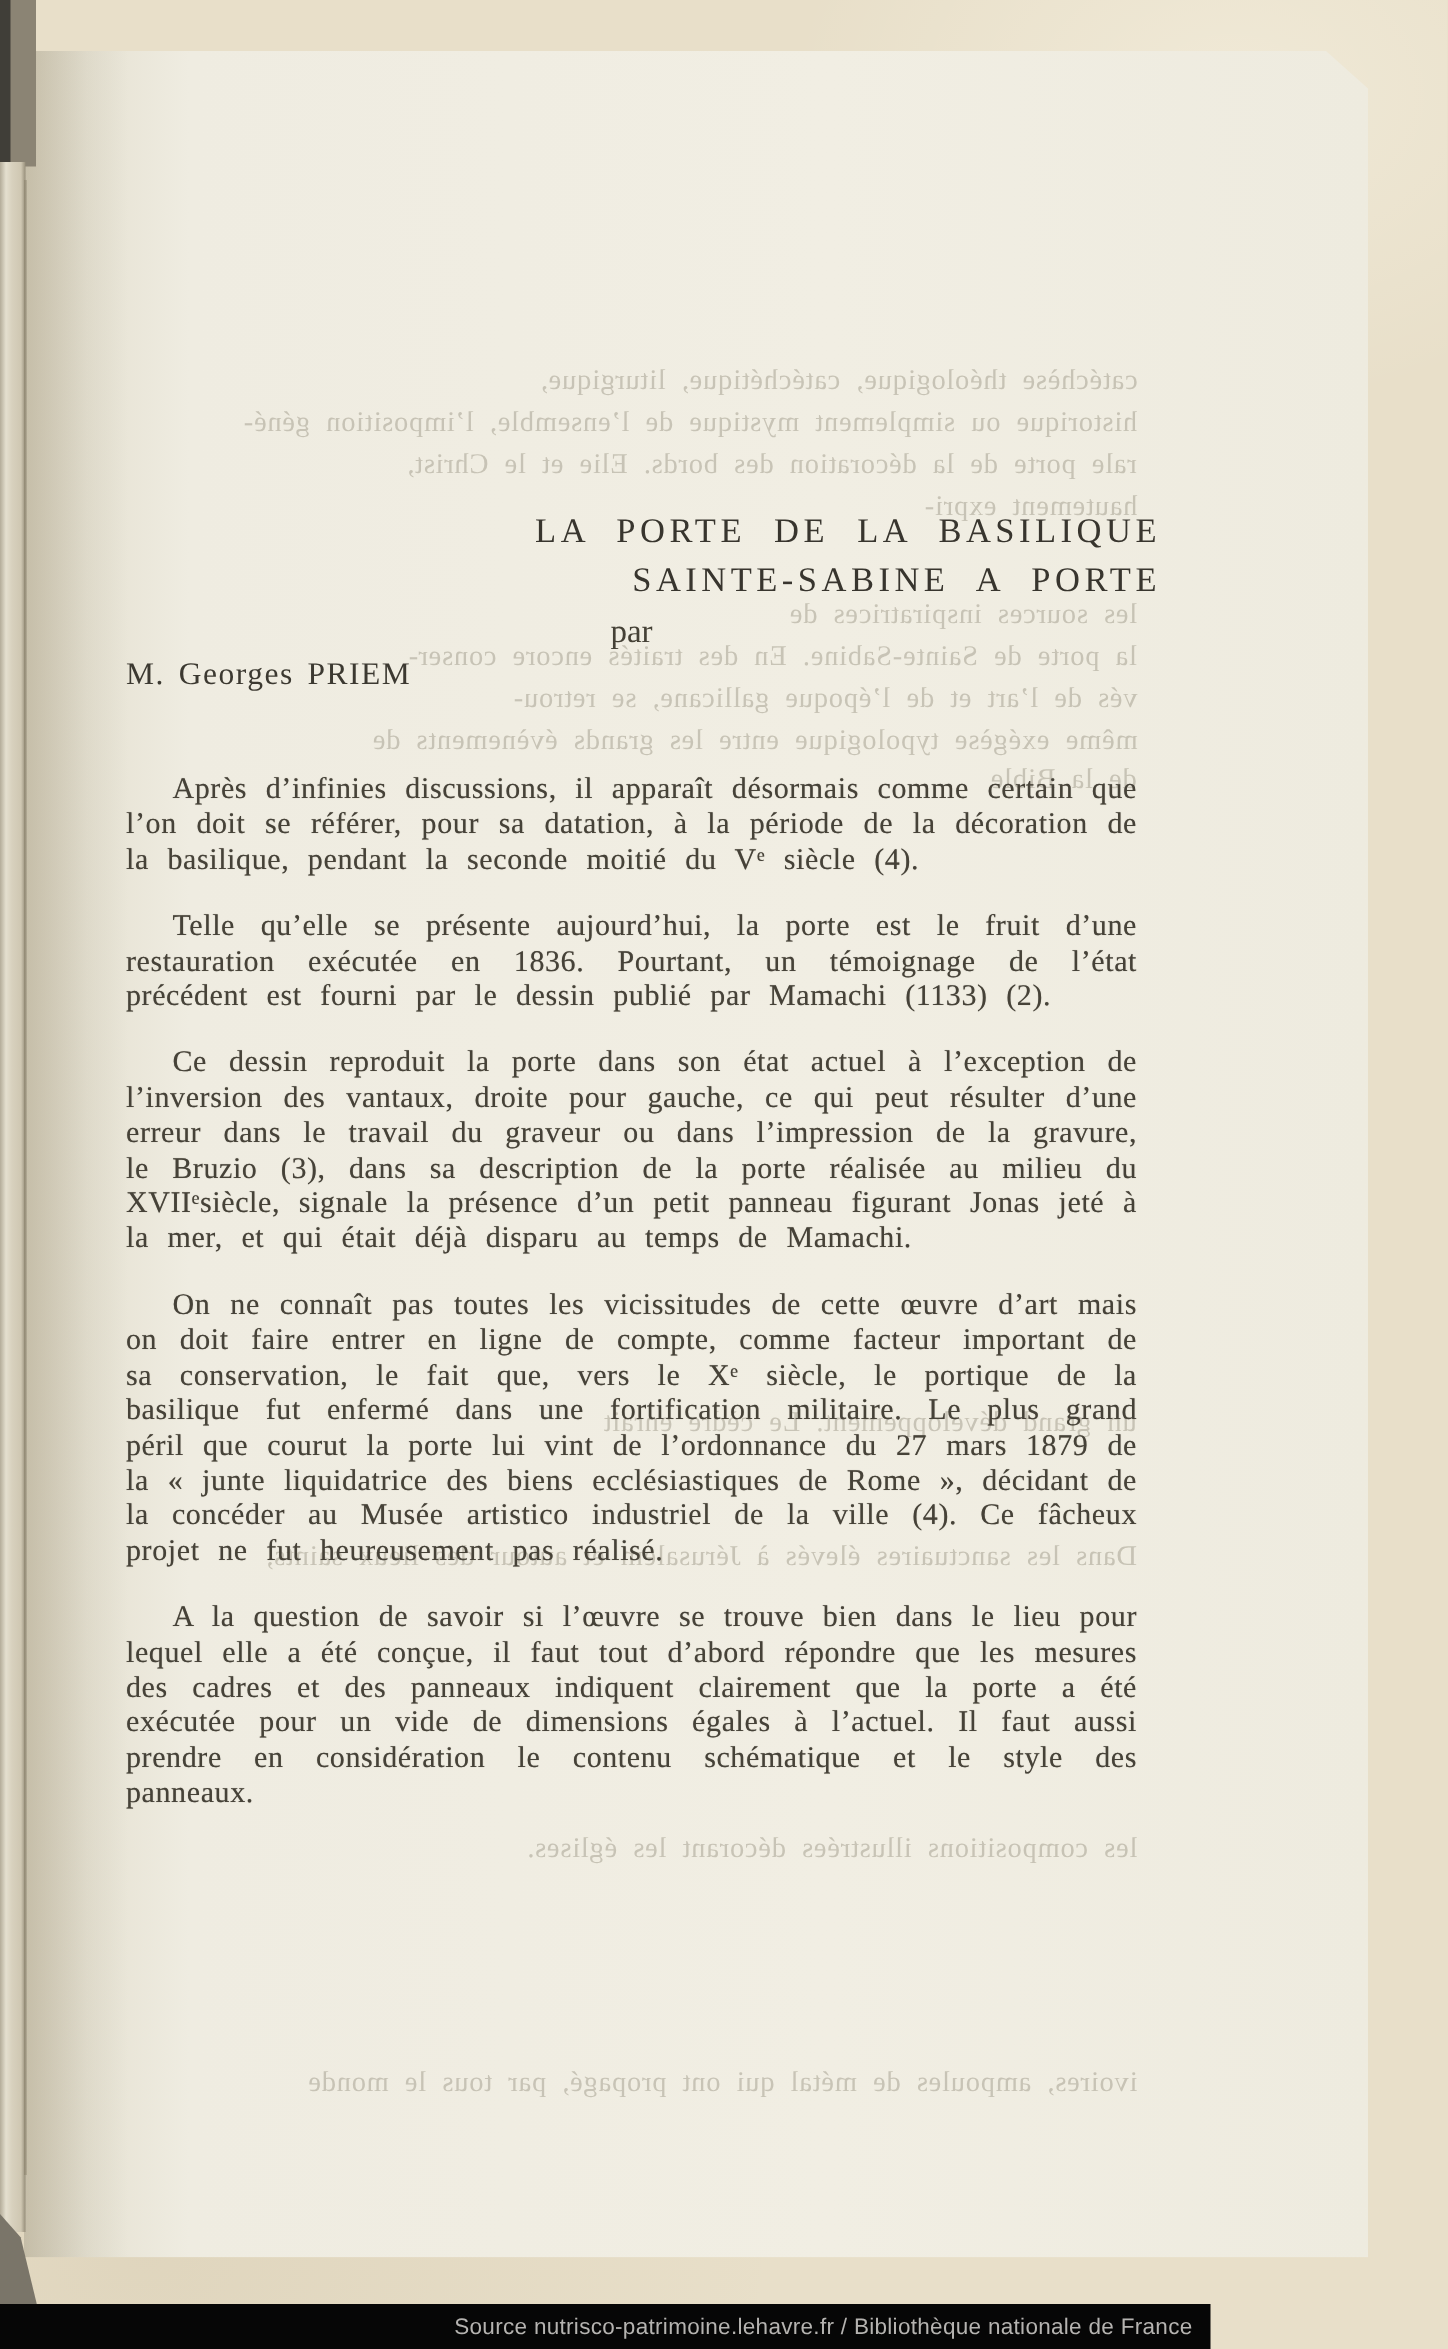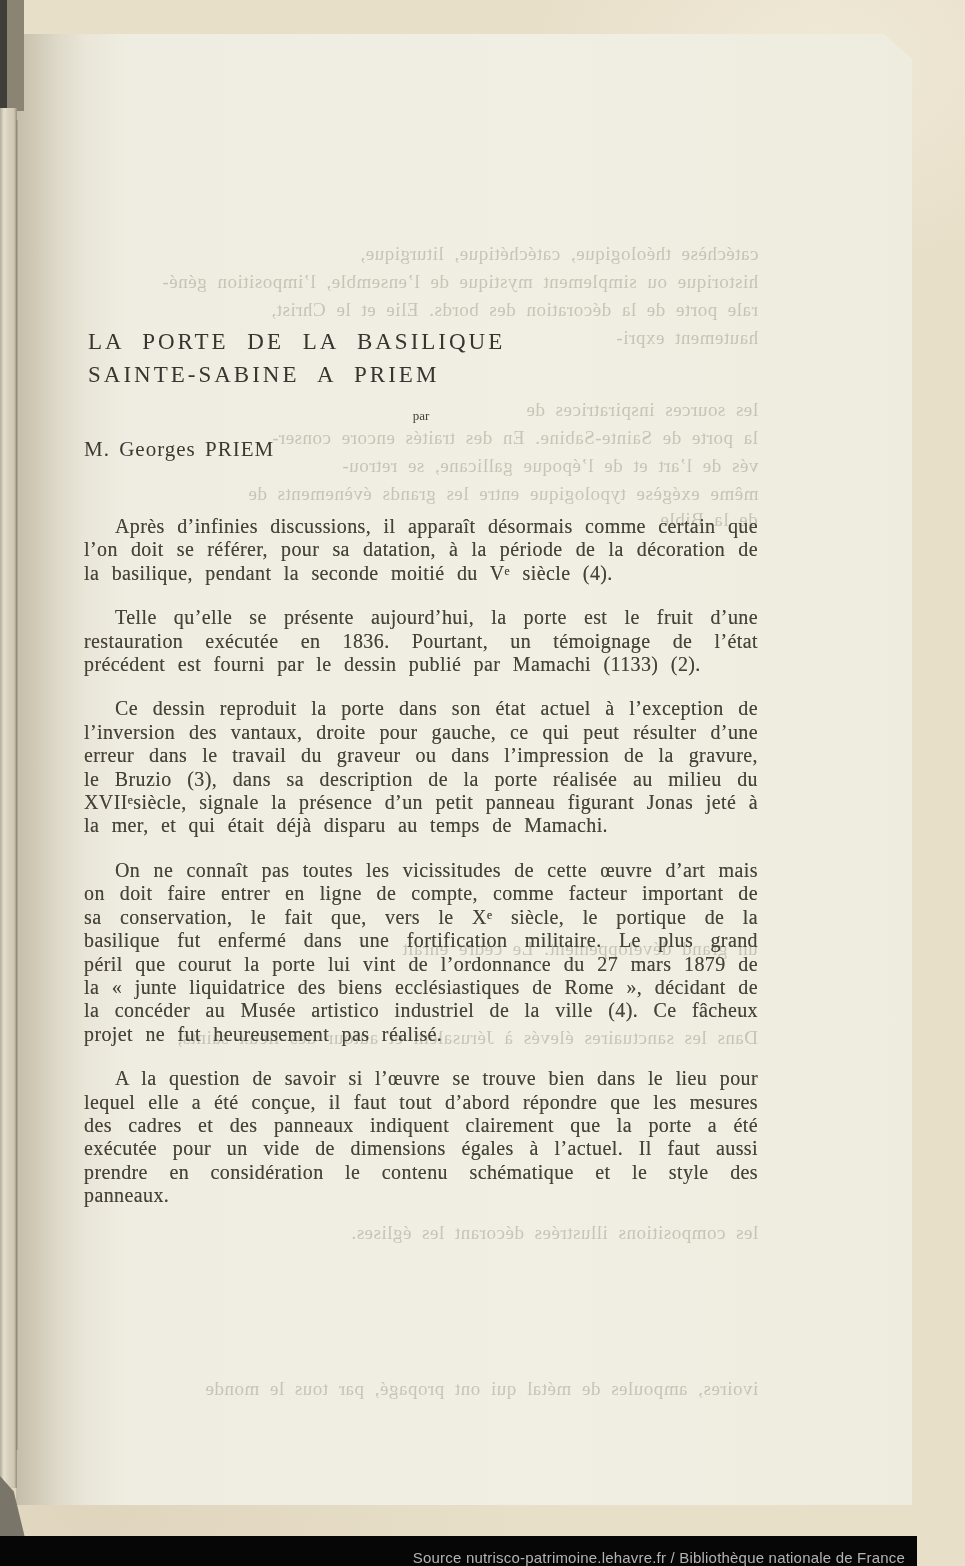--- a/index.html
+++ b/index.html
@@ -31,27 +31,27 @@
     background:linear-gradient(90deg,#b3ac99 0px,#e4dfcf 4px,#d8d1be 8px,#cfc7b2 14px,#968e7a 17px);
   }
   .edge-line{position:absolute;left:16px;top:120px;width:2px;height:1330px;background:rgba(120,110,85,.30);}
   .bottom-corner-wedge{
     position:absolute;left:0;top:1476px;width:25px;height:62px;background:#7a7569;
     clip-path:polygon(0 0,55% 25%,100% 100%,0 100%);
   }
   
   .content{position:absolute;left:68px;top:0;width:674px;height:100%;}
   .title{
-    position:absolute;top:287px;left:0;width:100%;text-align:left;
+    position:absolute;top:287px;left:0;width:100%;text-align:right;
     font-size:23px;line-height:33px;color:#38352e;
-    letter-spacing:3px;word-spacing:10px;font-weight:400;margin:4px;
+    letter-spacing:3px;word-spacing:10px;font-weight:400;margin:16px;
   }
   .byline-par{
     position:absolute;top:374px;left:0;width:100%;text-align:center;
-    font-size:13px;color:#45413 6;color:#454136;
+    font-size:22px;color:#45413 6;color:#454136;
   }
   .byline-author{
     position:absolute;top:403px;left:0;width:100%;text-align:left;
     font-size:21px;color:#3c3931;letter-spacing:1px;word-spacing:3px;
   }
   .bodycopy{position:absolute;top:481px;left:0;width:674px;}
   .bodycopy p{
     margin:0 0 21px 0;text-indent:31px;text-align:justify;
     font-size:20px;line-height:23.4px;color:#464238;
     letter-spacing:.4px;word-spacing:7px;
@@ -59,22 +59,22 @@
   }
   
   .bleed{position:absolute;right:0;white-space:nowrap;
     transform:scaleX(-1);font-size:19px;letter-spacing:.5px;word-spacing:5px;
     color:rgba(106,99,78,.30);filter:blur(.4px);pointer-events:none;}
   .bf0{top:209px}.bf1{top:237px}.bf2{top:265px}.bf3{top:293px}
   .bf4{top:365px}.bf5{top:393px}.bf6{top:421px}.bf7{top:449px}.bf8{top:475px}
   .bf9{top:904px}.bf10{top:993px}.bf11{top:1188px}.bf12{top:1344px}
   
   .footer-bar{
-    position:absolute;left:0;bottom:0;width:917px;height:30px;background:#060606;
-    display:flex;align-items:flex-end;justify-content:flex-end;box-sizing:border-box;
+    position:absolute;left:0;bottom:0;width:807px;height:30px;background:#060606;
+    display:flex;align-items:center;justify-content:flex-end;box-sizing:border-box;
     padding-right:12px;
   }
   .footer-bar span{
     font-family:"Liberation Sans","DejaVu Sans",sans-serif;
     font-size:15px;color:#b5b3b0;letter-spacing:.2px;
   }
 </style>
 </head>
 <body>
 
@@ -92,21 +92,21 @@
     <div class="bleed bf6">vés de l’art et de l’époque gallicane, se retrou-</div>
     <div class="bleed bf7">même exégèse typologique entre les grands évènements de</div>
     <div class="bleed bf8">de la Bible</div>
     <div class="bleed bf9">un grand développement. Le cèdre enrait</div>
     <div class="bleed bf10">Dans les sanctuaires élevés à Jérusalem et autour des lieux saints,</div>
     <div class="bleed bf11">les compositions illustrées décorant les églises.</div>
     <div class="bleed bf12">ivoires, ampoules de métal qui ont propagé, par tous le monde</div>
 
     <h1 class="title">
       <span>LA PORTE DE LA BASILIQUE</span><br>
-      <span>SAINTE-SABINE A PRIEM</span>
+      <span>SAINTE-SABINE A PORTE</span>
     </h1>
     <div class="byline-par">par</div>
     <div class="byline-author">M. Georges PRIEM</div>
 
     <div class="bodycopy">
       <p>Après d’infinies discussions, il apparaît désormais comme certain que l’on doit se référer, pour sa datation, à la période de la décoration de la basilique, pendant la seconde moitié du Vᵉ siècle (4).</p>
       <p>Telle qu’elle se présente aujourd’hui, la porte est le fruit d’une restauration exécutée en 1836. Pourtant, un témoignage de l’état précédent est fourni par le dessin publié par Mamachi (1133) (2).</p>
       <p>Ce dessin reproduit la porte dans son état actuel à l’exception de l’inversion des vantaux, droite pour gauche, ce qui peut résulter d’une erreur dans le travail du graveur ou dans l’impression de la gravure, le Bruzio (3), dans sa description de la porte réalisée au milieu du XVIIᵉsiècle, signale la présence d’un petit panneau figurant Jonas jeté à la mer, et qui était déjà disparu au temps de Mamachi.</p>
       <p>On ne connaît pas toutes les vicissitudes de cette œuvre d’art mais on doit faire entrer en ligne de compte, comme facteur important de sa conservation, le fait que, vers le Xᵉ siècle, le portique de la basilique fut enfermé dans une fortification militaire. Le plus grand péril que courut la porte lui vint de l’ordonnance du 27 mars 1879 de la « junte liquidatrice des biens ecclésiastiques de Rome », décidant de la concéder au Musée artistico industriel de la ville (4). Ce fâcheux projet ne fut heureusement pas réalisé.</p>
       <p>A la question de savoir si l’œuvre se trouve bien dans le lieu pour lequel elle a été conçue, il faut tout d’abord répondre que les mesures des cadres et des panneaux indiquent clairement que la porte a été exécutée pour un vide de dimensions égales à l’actuel. Il faut aussi prendre en considération le contenu schématique et le style des panneaux.</p>

